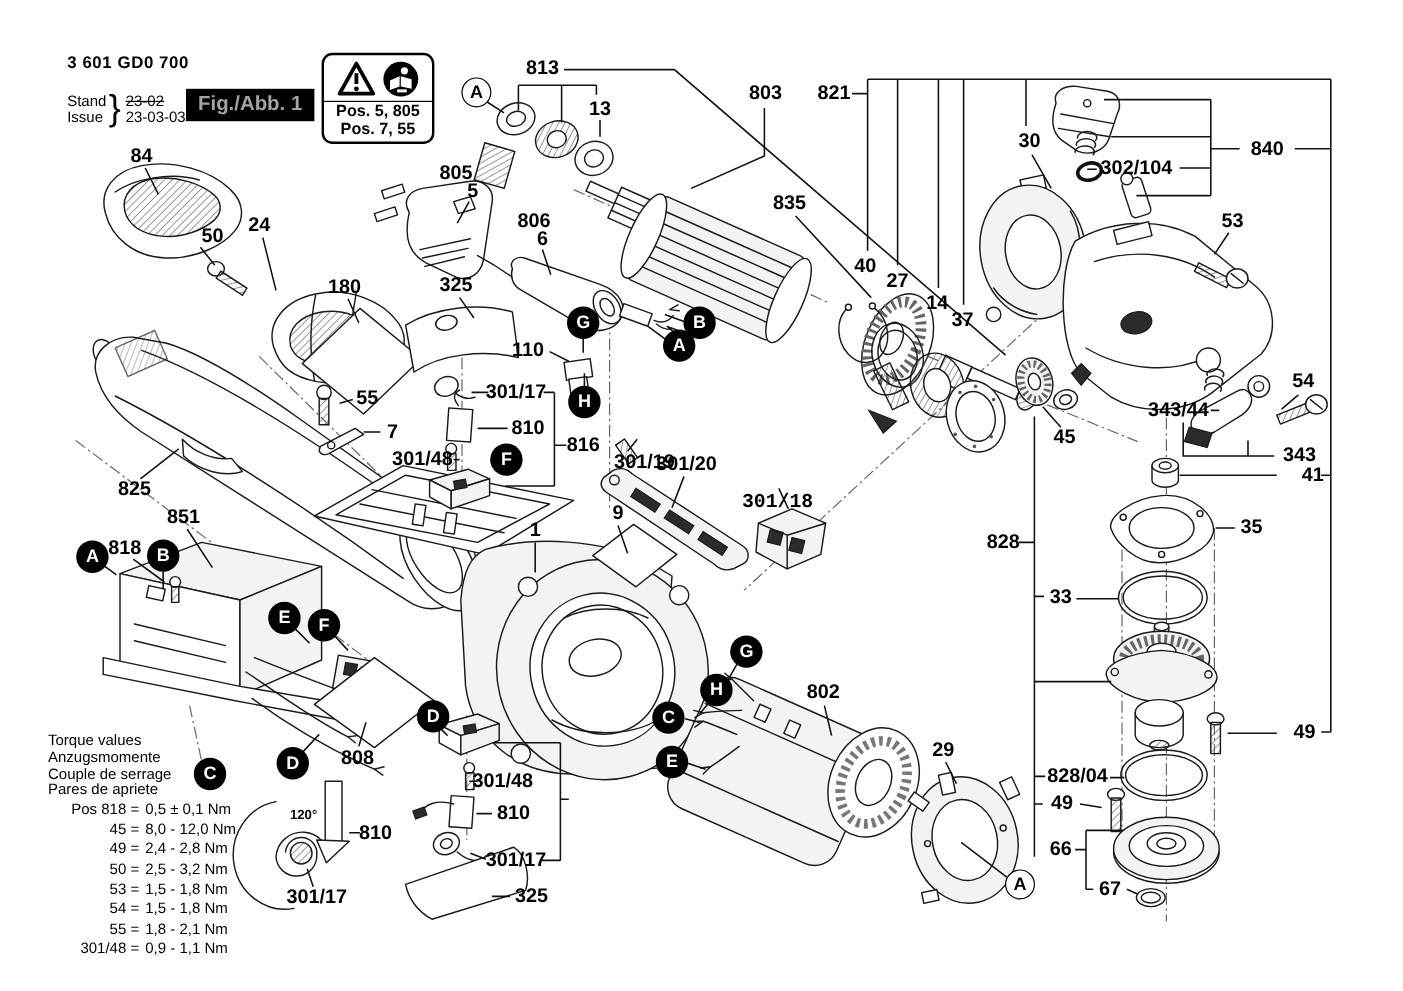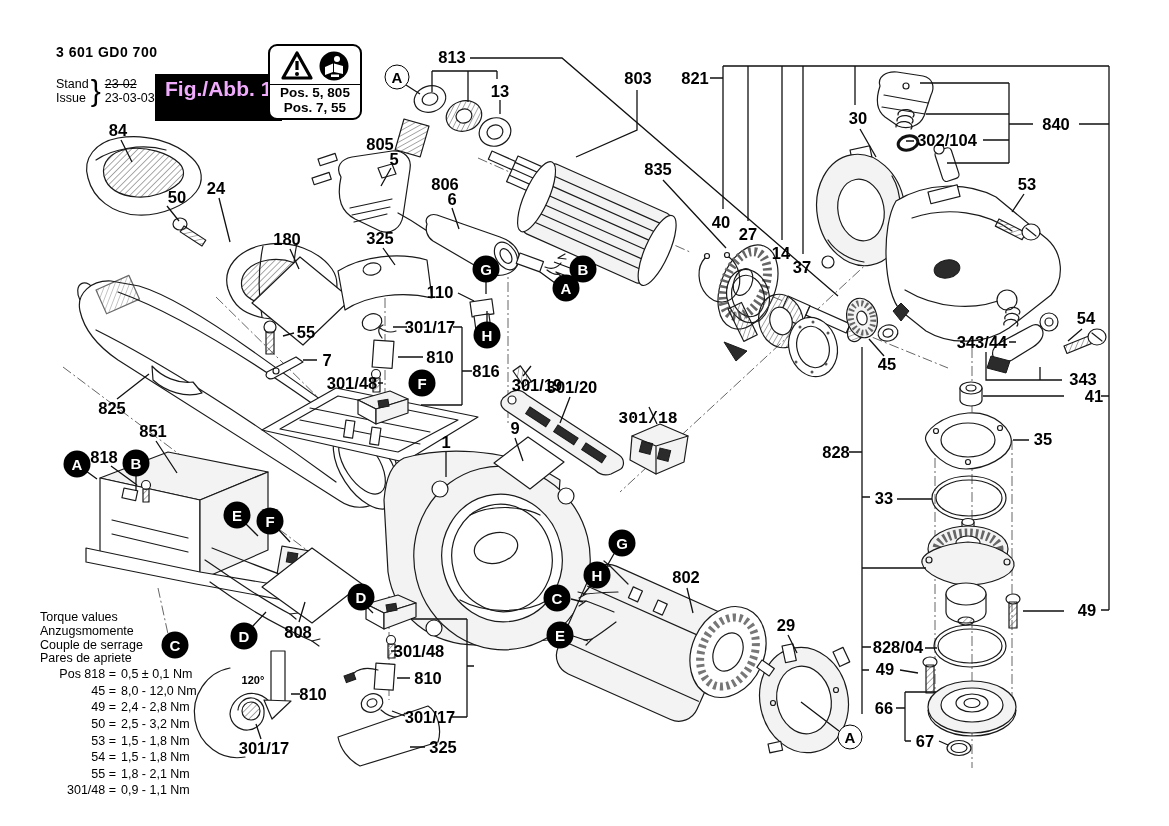--- a/index.html
+++ b/index.html
@@ -18,22 +18,22 @@
            background:#000;color:#fff;font-weight:bold;font-size:15px;display:flex;
            align-items:center;justify-content:center;line-height:1;}
   .callout.outline{background:#fff;color:#000;border:1.7px solid #000;width:23px;height:23px;}
   #header-block{position:absolute;left:56px;top:44px;}
   #part-number{font-size:14px;font-weight:600;letter-spacing:.5px;}
   #revision{display:flex;align-items:center;margin-top:14px;font-size:12.5px;}
   #rev-labels div{line-height:14px;}
   #rev-brace{font-size:30px;font-weight:300;margin:0 4px 0 2px;}
   #rev-values div{line-height:14px;}
   .strike{text-decoration:line-through;}
-  #figure-box{position:absolute;left:155px;top:74px;background:#000;color:#f0abfc;font-weight:bold;
-              font-size:21px;padding:3px 10px 20px 10px;}
+  #figure-box{position:absolute;left:155px;top:74px;background:#000;color:#a3a3a3;font-weight:bold;
+              font-size:17px;padding:3px 10px 4px 10px;}
   #notice-box{position:absolute;left:268px;top:44px;width:90px;border:2.2px solid #000;
               border-radius:9px;text-align:center;background:#fff;}
   #notice-icons{display:flex;justify-content:center;gap:4px;padding:4px 2px 2px 2px;
                 border-bottom:1.5px solid #000;}
   .notice-line{font-weight:bold;font-size:13.5px;line-height:15px;}
   #notice-box .notice-line:last-child{padding-bottom:3px;}
   #torque-block{position:absolute;left:40px;top:611px;font-size:12.5px;}
   #torque-titles div{line-height:13.8px;}
   .trow{display:flex;line-height:16.6px;}
   .tpos{width:76px;text-align:right;padding-right:5px;}

